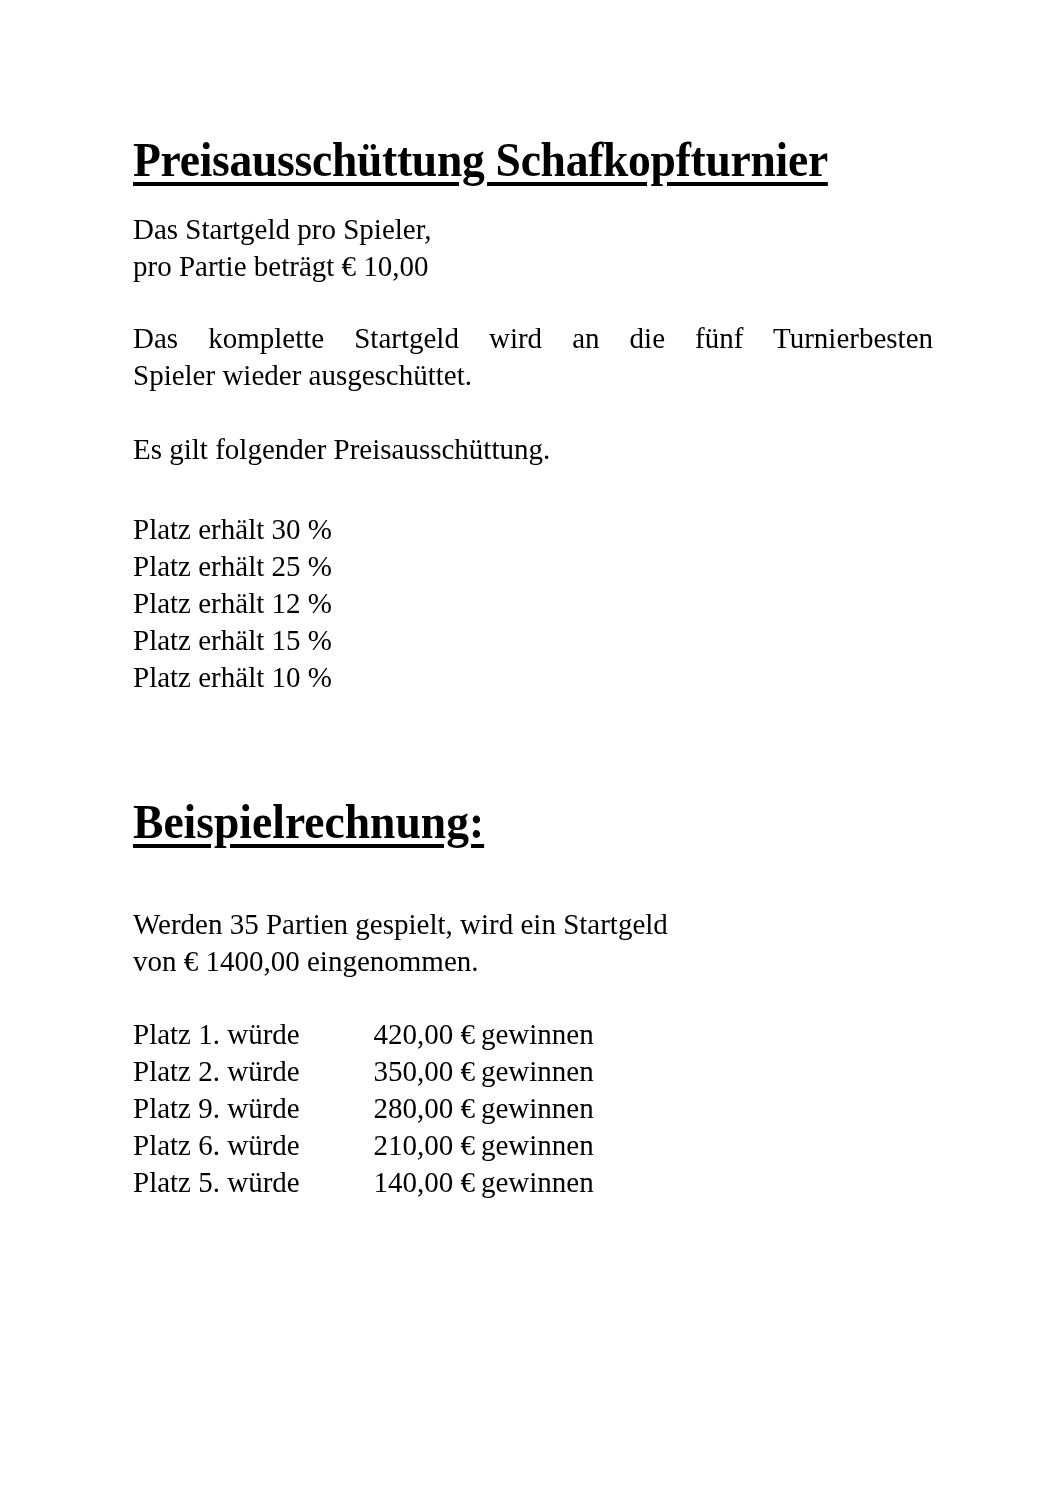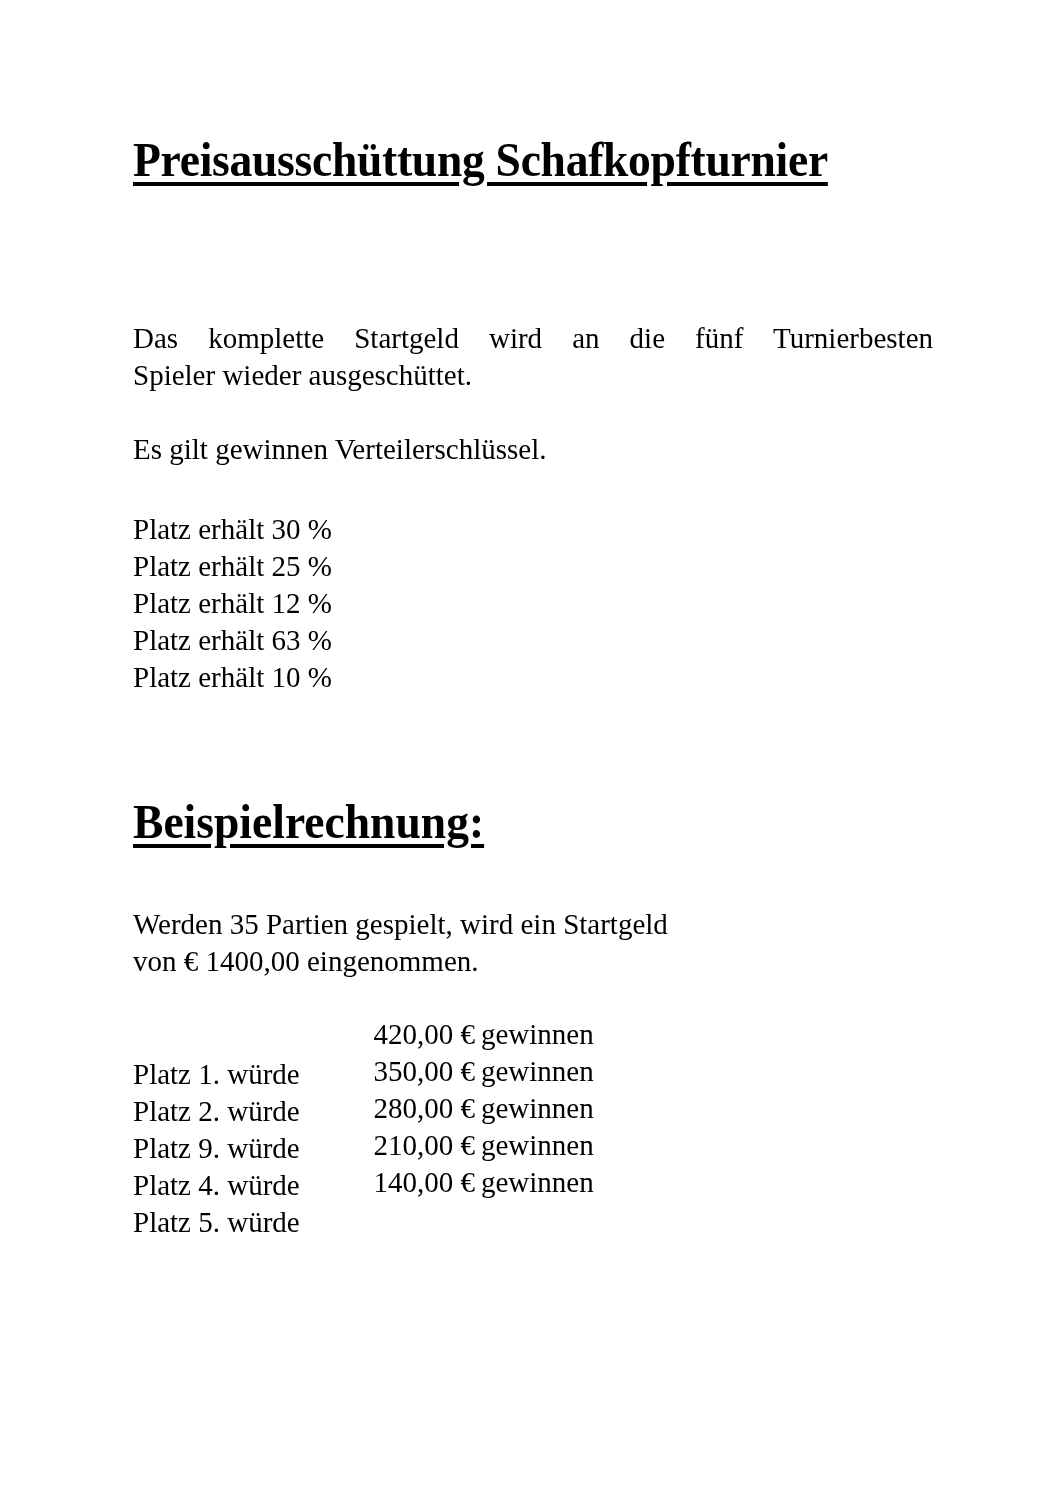--- a/index.html
+++ b/index.html
@@ -12,51 +12,55 @@
         letter-spacing: -0.3px; transform: scaleX(0.93); transform-origin: left; white-space: nowrap; }
   .h2 { position: absolute; left: 133px; top: 792px; margin: 0;
         font-size: 49px; font-weight: bold; line-height: 60px;
         text-decoration: underline; text-decoration-thickness: 4px; text-underline-offset: 6px;
         transform: scaleX(0.93); transform-origin: left; white-space: nowrap; }
   .p { position: absolute; left: 133px; margin: 0; font-size: 29px; line-height: 37px; }
   .justfirst { width: 800px; text-align: justify; }
   .justfirst::after { content: ""; display: inline-block; width: 100%; }
   .line { display: block; white-space: nowrap; }
   .row { display: flex; white-space: nowrap; height: 37px; }
-  .row .place { width: 224px; margin-top: 40px; }
+  .row .place { width: 224px; }
   .row .amount { width: 118px; text-align: right; font-family: Liberation Serif, serif; }
   .row .suffix { padding-left: 6px; }
 </style>
 </head>
 <body>
 
 <div class="page">
 
   <h1 class="h1">Preisausschüttung Schafkopfturnier</h1>
 
+  <p class="p" style="top:211px;">
+    <span class="line">Das Startgeld pro Spieler,</span>
+    <span class="line">pro Partie beträgt € 10,00</span>
+  </p>
 
   <p class="p" style="top:320px;">
     <span class="line justfirst" style="white-space:normal;display:block;height:37px;overflow:hidden;">Das komplette Startgeld wird an die fünf Turnierbesten</span>
     <span class="line">Spieler wieder ausgeschüttet.</span>
   </p>
 
-  <p class="p" style="top:431px;">Es gilt gewinnen Verteilerschlüssel.</p>
+  <p class="p" style="top:431px;">Es gilt folgender Preisausschüttung.</p>
 
   <div class="p" style="top:504px;margin-top:7px;">
     <div class="row">
       <span>Platz erhält</span>&nbsp;<span>30 %</span>
     </div>
     <div class="row">
       <span>Platz erhält</span>&nbsp;<span>25 %</span>
     </div>
     <div class="row">
       <span>Platz erhält</span>&nbsp;<span>12 %</span>
     </div>
     <div class="row">
-      <span>Platz erhält</span>&nbsp;<span>63 %</span>
+      <span>Platz erhält</span>&nbsp;<span>15 %</span>
     </div>
     <div class="row">
       <span>Platz erhält</span>&nbsp;<span>10 %</span>
     </div>
   </div>
 
   <h2 class="h2">Beispielrechnung:</h2>
 
   <p class="p" style="top:906px;">
     <span class="line">Werden 35 Partien gespielt, wird ein Startgeld</span>
@@ -73,21 +77,21 @@
       <span class="place">Platz 2. würde</span>
       <span class="amount">350,00 €</span>
       <span class="suffix">gewinnen</span>
     </div>
     <div class="row">
       <span class="place">Platz 9. würde</span>
       <span class="amount">280,00 €</span>
       <span class="suffix">gewinnen</span>
     </div>
     <div class="row">
-      <span class="place">Platz 4. würde</span>
+      <span class="place">Platz 6. würde</span>
       <span class="amount">210,00 €</span>
       <span class="suffix">gewinnen</span>
     </div>
     <div class="row">
       <span class="place">Platz 5. würde</span>
       <span class="amount">140,00 €</span>
       <span class="suffix">gewinnen</span>
     </div>
   </div>
 

